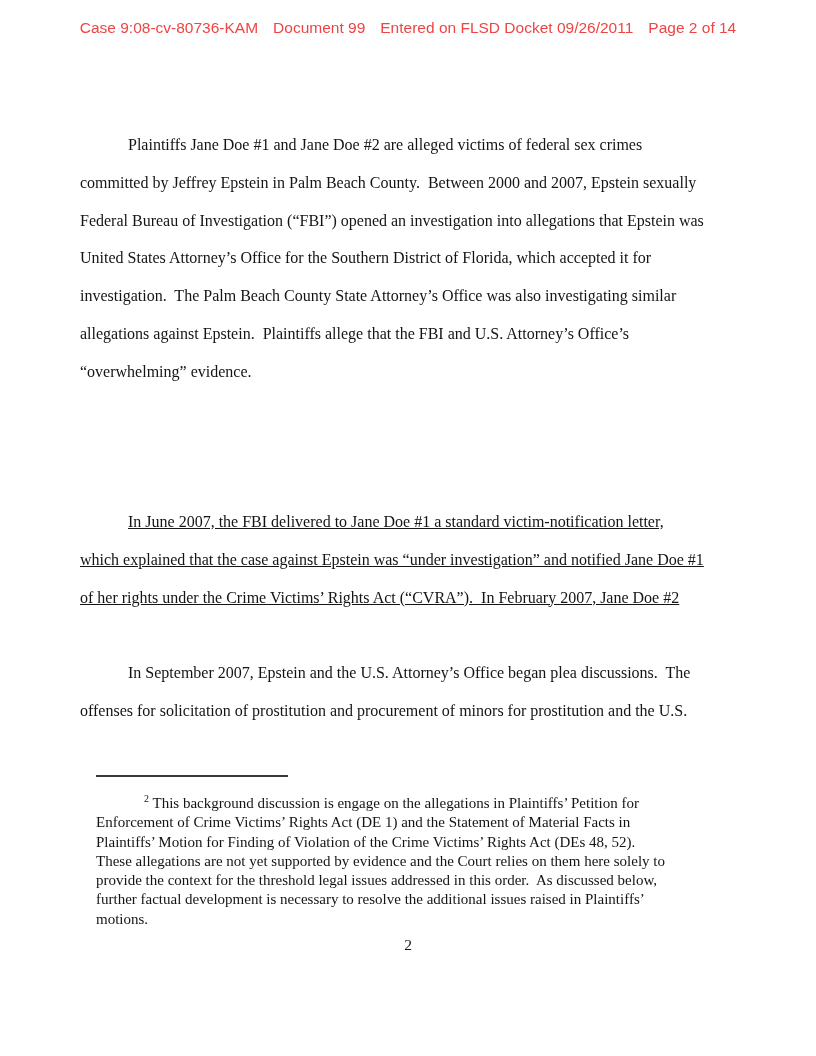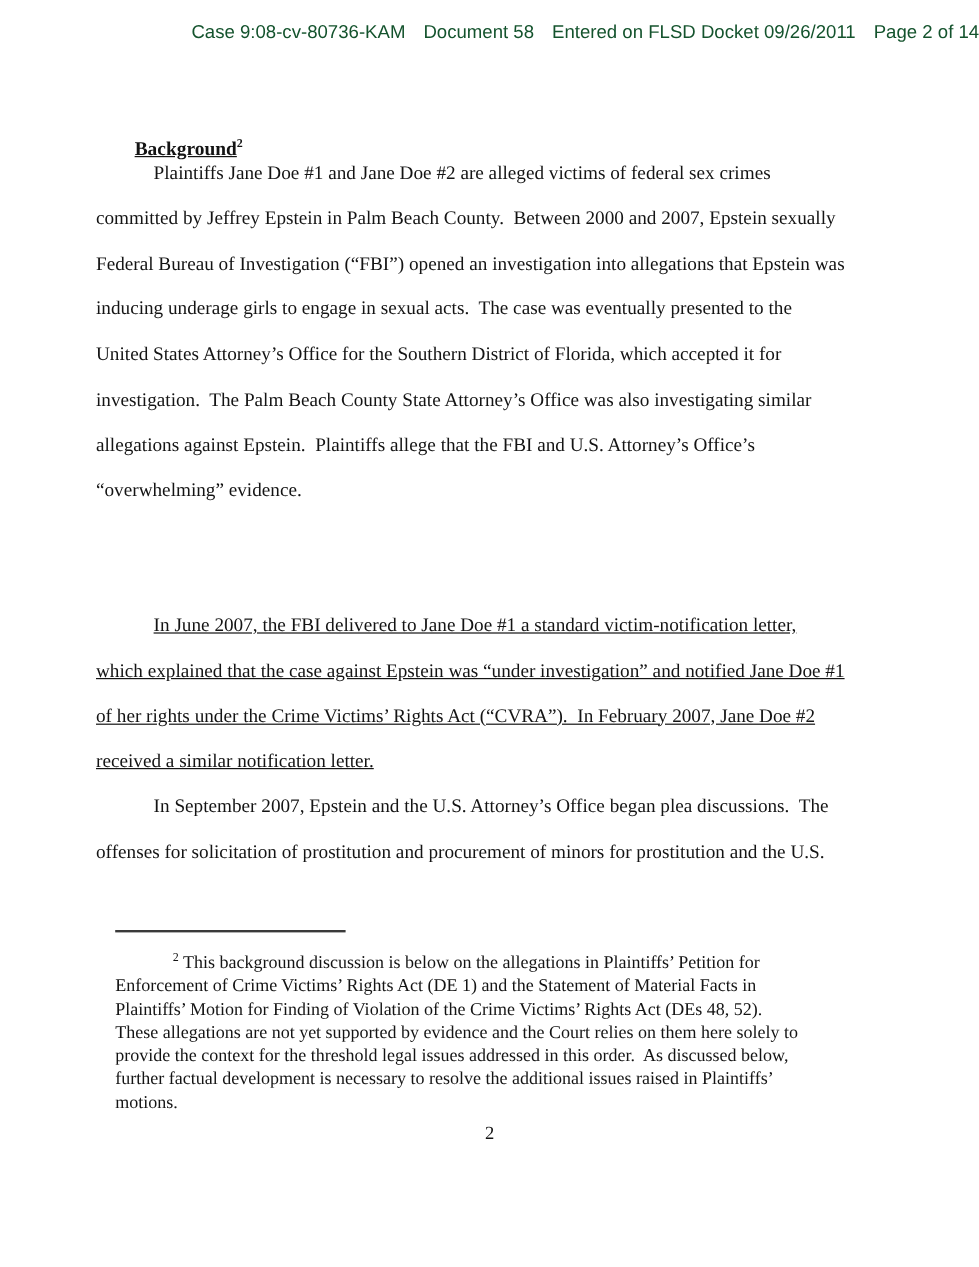--- a/index.html
+++ b/index.html
@@ -11,25 +11,25 @@
     font-family: "Liberation Serif", serif;
     color: #141414;
     overflow: hidden;
   }
   .case-header {
     position: absolute;
     top: 19px;
     left: 0;
     width: 816px;
     display: flex;
-    justify-content: flex-end;
+    justify-content: center;
     gap: 15px;
     font-family: "Liberation Sans", sans-serif;
     font-size: 15.5px;
-    color: #14532d;
+    color: #ef4444;
     white-space: pre;
   }
   .heading {
     position: absolute;
     top: 96px;
     left: 96px;
     font-size: 16.2px;
     font-weight: bold;
     white-space: pre;
   }
@@ -79,56 +79,51 @@
     font-size: 15.5px;
   }
 </style>
 </head>
 <body>
 
 <div class="page">
 
   <div class="case-header">
     <span>Case 9:08-cv-80736-KAM</span>
-    <span>Document 58</span>
+    <span>Document 99</span>
     <span>Entered on FLSD Docket 09/26/2011</span>
     <span>Page 2 of 14</span>
   </div>
 
-  <div class="heading">
-    <span class="heading-text">Background</span><sup>2</sup>
-  </div>
 
   <div class="para para-1">
     <div class="line indent">Plaintiffs Jane Doe #1 and Jane Doe #2 are alleged victims of federal sex crimes</div>
     <div class="line">committed by Jeffrey Epstein in Palm Beach County.  Between 2000 and 2007, Epstein sexually</div>
     <div class="line">Federal Bureau of Investigation (“FBI”) opened an investigation into allegations that Epstein was</div>
-    <div class="line">inducing underage girls to engage in sexual acts.  The case was eventually presented to the</div>
     <div class="line">United States Attorney’s Office for the Southern District of Florida, which accepted it for</div>
     <div class="line">investigation.  The Palm Beach County State Attorney’s Office was also investigating similar</div>
     <div class="line">allegations against Epstein.  Plaintiffs allege that the FBI and U.S. Attorney’s Office’s</div>
     <div class="line">“overwhelming” evidence.</div>
   </div>
 
   <div class="para para-2">
     <div class="line indent">In June 2007, the FBI delivered to Jane Doe #1 a standard victim-notification letter,</div>
     <div class="line">which explained that the case against Epstein was “under investigation” and notified Jane Doe #1</div>
     <div class="line">of her rights under the Crime Victims’ Rights Act (“CVRA”).  In February 2007, Jane Doe #2</div>
-    <div class="line">received a similar notification letter.</div>
   </div>
 
   <div class="para para-3">
     <div class="line indent">In September 2007, Epstein and the U.S. Attorney’s Office began plea discussions.  The</div>
     <div class="line">offenses for solicitation of prostitution and procurement of minors for prostitution and the U.S.</div>
   </div>
 
   <div class="footnote-separator"></div>
 
   <div class="footnote">
-    <div class="fn-line fn-first indent"><sup>2</sup><span> This background discussion is below on the allegations in Plaintiffs’ Petition for</span></div>
+    <div class="fn-line fn-first indent"><sup>2</sup><span> This background discussion is engage on the allegations in Plaintiffs’ Petition for</span></div>
     <div class="fn-line">Enforcement of Crime Victims’ Rights Act (DE 1) and the Statement of Material Facts in</div>
     <div class="fn-line">Plaintiffs’ Motion for Finding of Violation of the Crime Victims’ Rights Act (DEs 48, 52).</div>
     <div class="fn-line">These allegations are not yet supported by evidence and the Court relies on them here solely to</div>
     <div class="fn-line">provide the context for the threshold legal issues addressed in this order.  As discussed below,</div>
     <div class="fn-line">further factual development is necessary to resolve the additional issues raised in Plaintiffs’</div>
     <div class="fn-line">motions.</div>
   </div>
 
   <div class="page-number">2</div>
 

